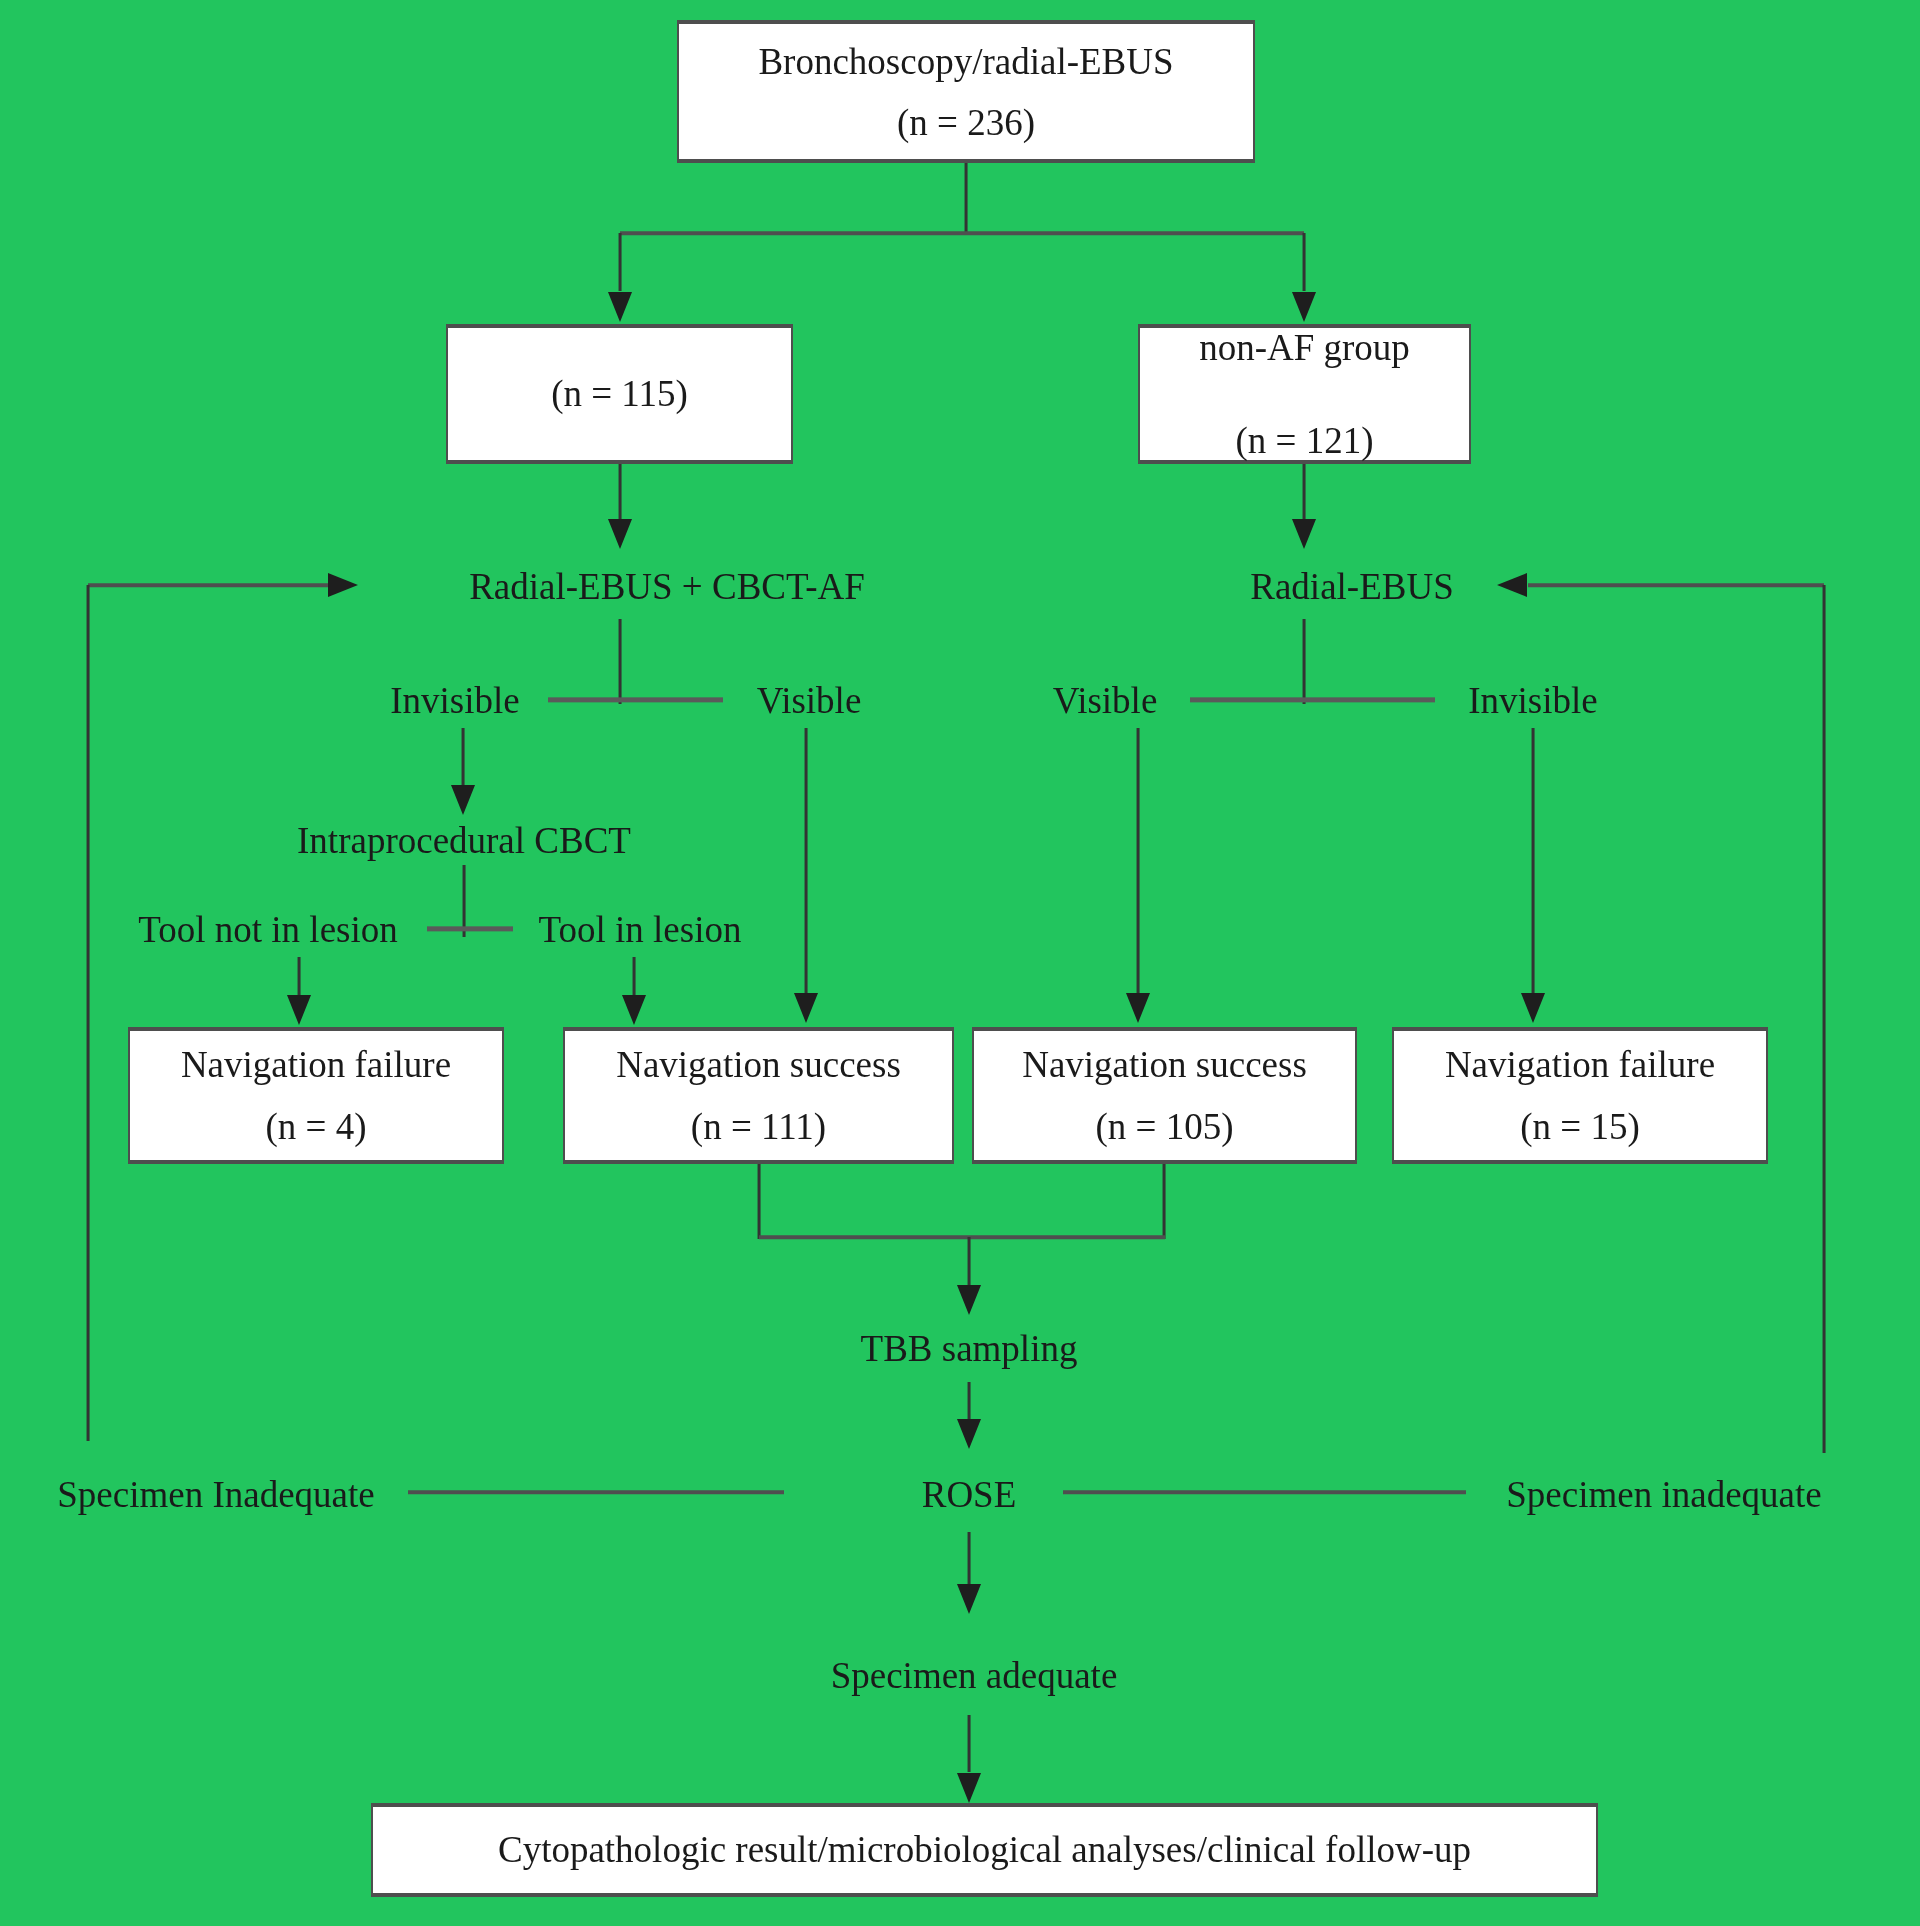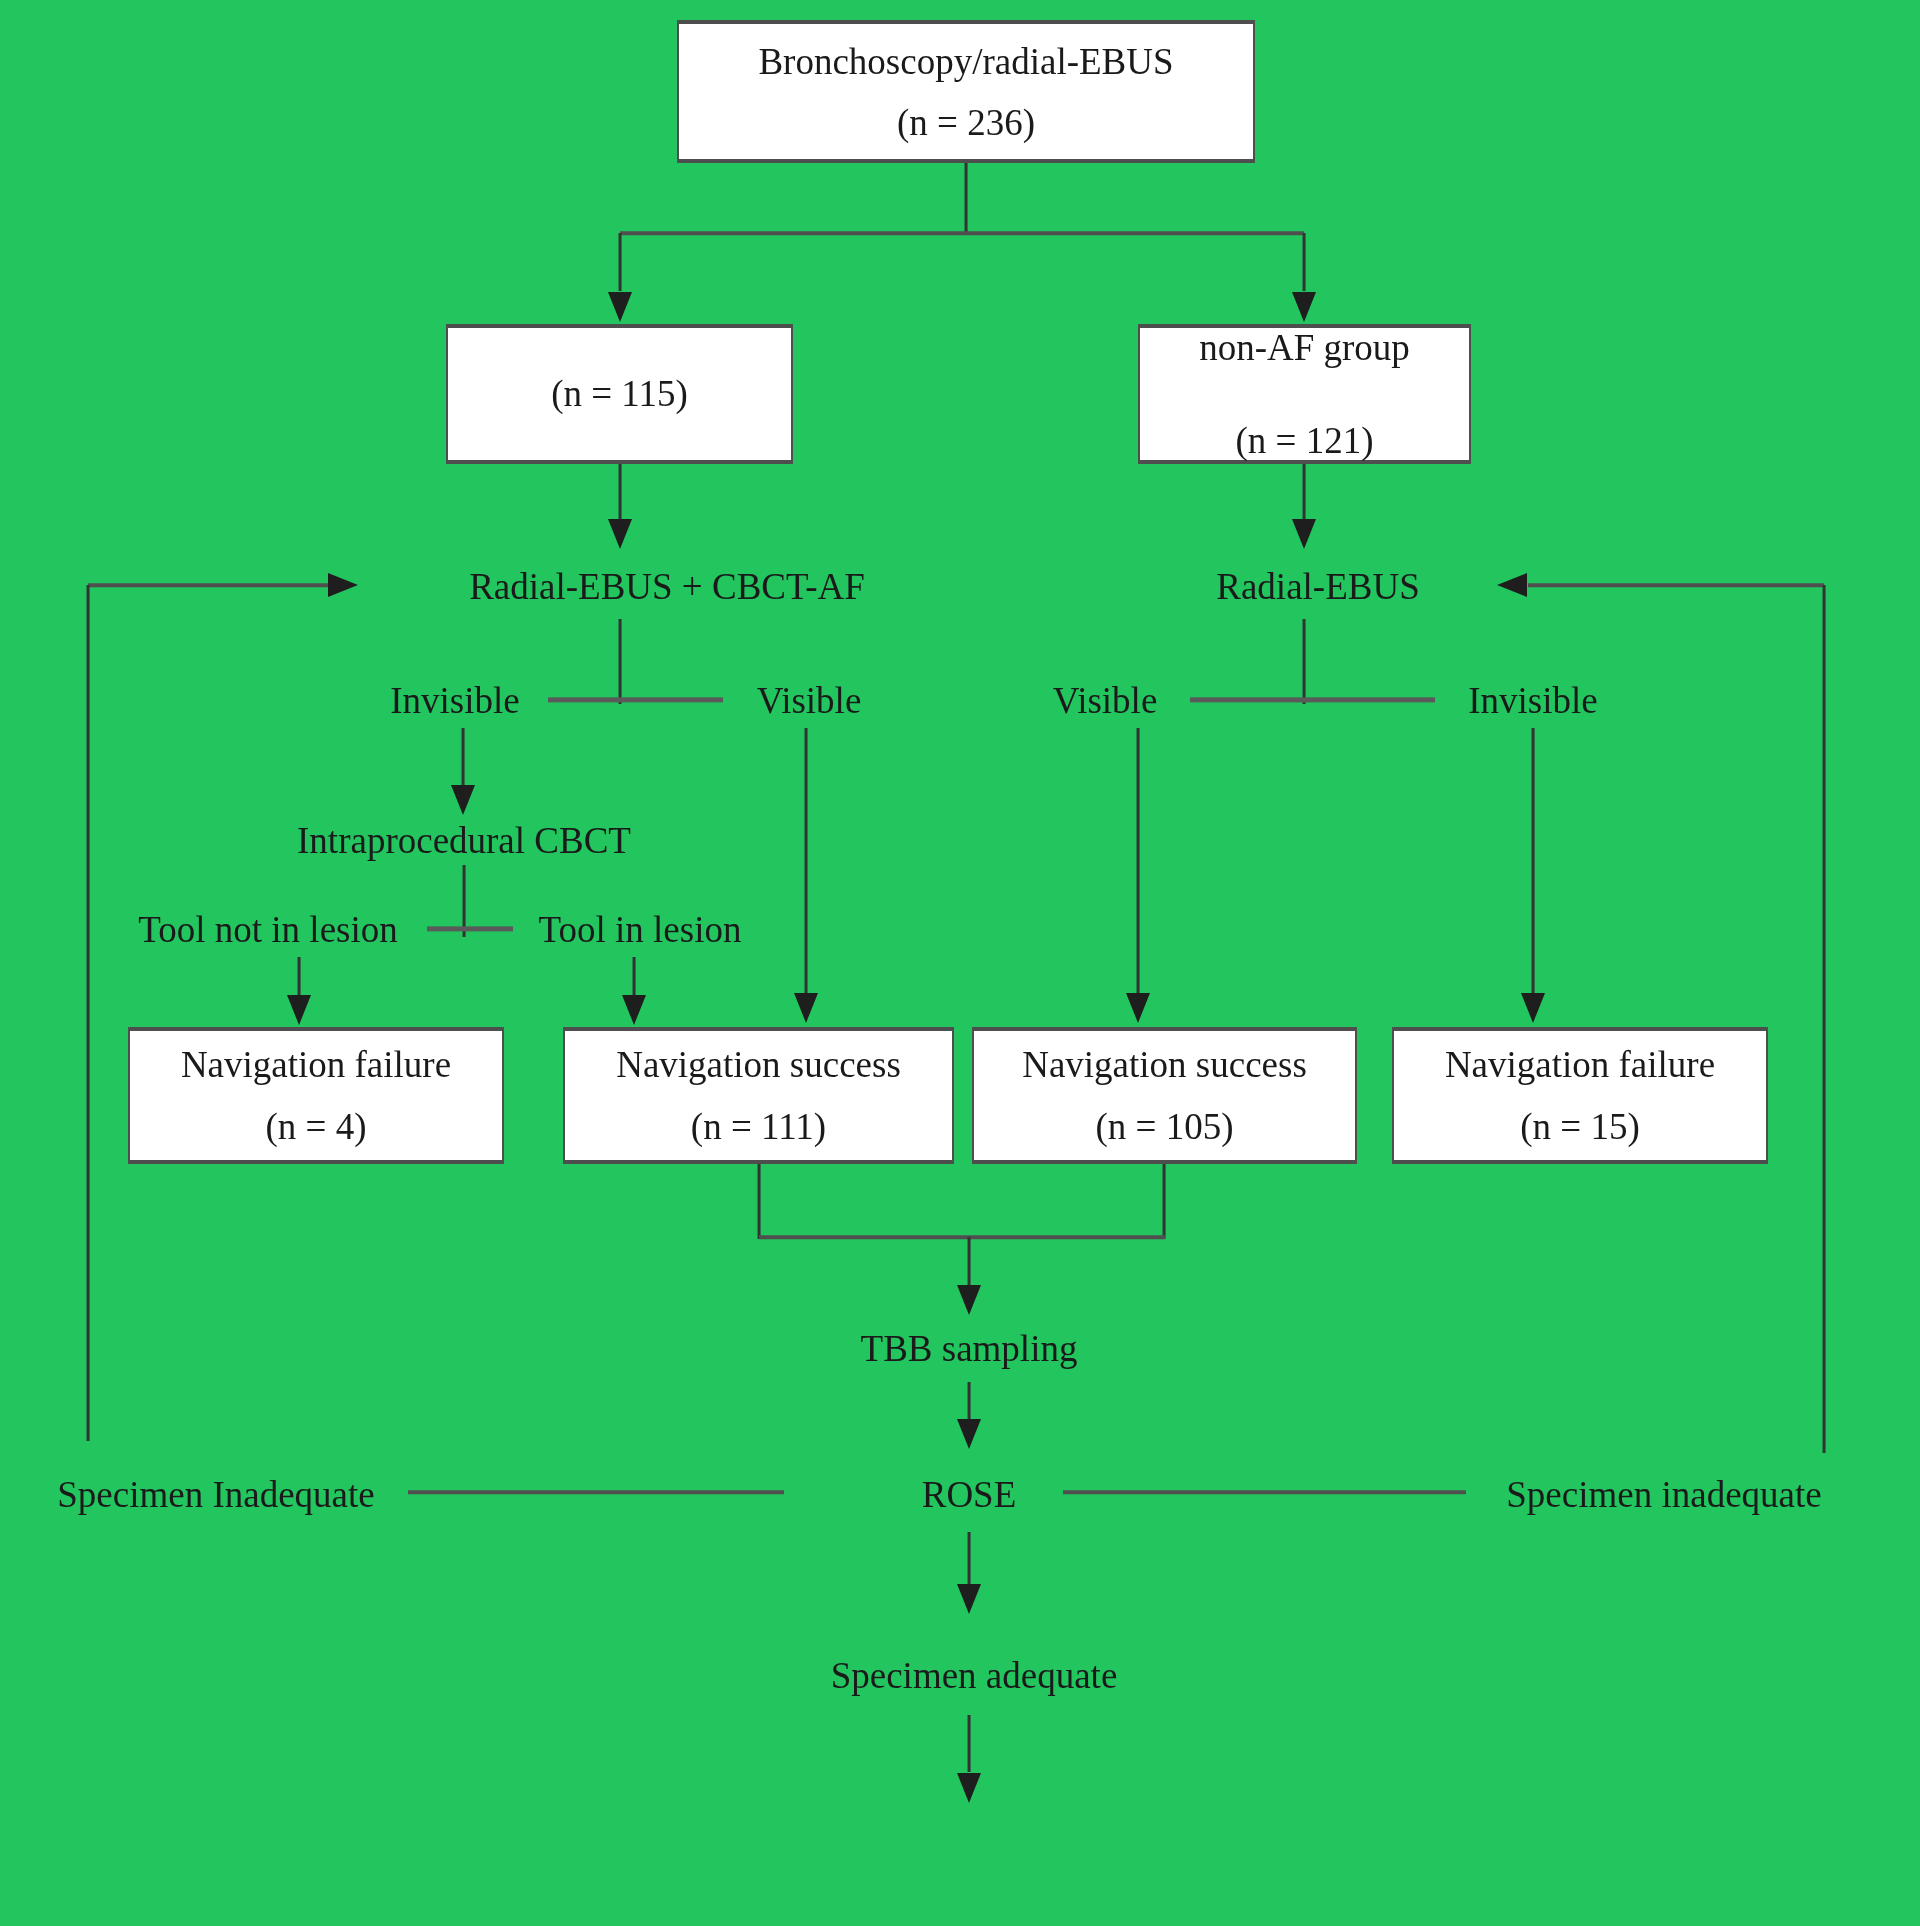--- a/index.html
+++ b/index.html
@@ -61,21 +61,21 @@
     <div>non-AF group</div>
     <div>(n = 121)</div>
   </div>
 
   <div class="vline" style="left:620px; top:464px; height:55px;"></div>
   <div class="arr-down" style="left:620px; top:519px;"></div>
   <div class="vline" style="left:1304px; top:464px; height:55px;"></div>
   <div class="arr-down" style="left:1304px; top:519px;"></div>
 
   <div class="lbl" style="left:619px; top:586px;margin-left:48px;">Radial-EBUS + CBCT-AF</div>
-  <div class="lbl" style="left:1318px; top:586px;">Radial-EBUS</div>
+  <div class="lbl" style="left:1352px; top:586px;">Radial-EBUS</div>
 
   <div class="hline" style="left:88px; top:585px; width:240px;"></div>
   <div class="arr-right" style="left:328px; top:585px;"></div>
   <div class="vline" style="left:88px; top:585px; height:856px;"></div>
 
   <div class="arr-left" style="left:1497px; top:585px;"></div>
   <div class="hline" style="left:1528px; top:585px; width:296px;"></div>
   <div class="vline" style="left:1824px; top:585px; height:868px;"></div>
 
   <div class="vline" style="left:620px; top:619px; height:85px;"></div>
@@ -144,15 +144,18 @@
   <div class="hline" style="left:1063px; top:1492px; width:403px;"></div>
   <div class="lbl" style="left:1664px; top:1494px;">Specimen inadequate</div>
 
   <div class="vline" style="left:969px; top:1532px; height:53px;"></div>
   <div class="arr-down" style="left:969px; top:1584px;"></div>
   <div class="lbl" style="left:974px; top:1675px;">Specimen adequate</div>
 
   <div class="vline" style="left:969px; top:1715px; height:57px;"></div>
   <div class="arr-down" style="left:969px; top:1773px;"></div>
 
+  <div class="box" style="left:371px; top:1803px; width:1227px; height:94px;">
+    <div>Cytopathologic result/microbiological analyses/clinical follow-up</div>
+  </div>
 
 </div>
 
 
 </body></html>

